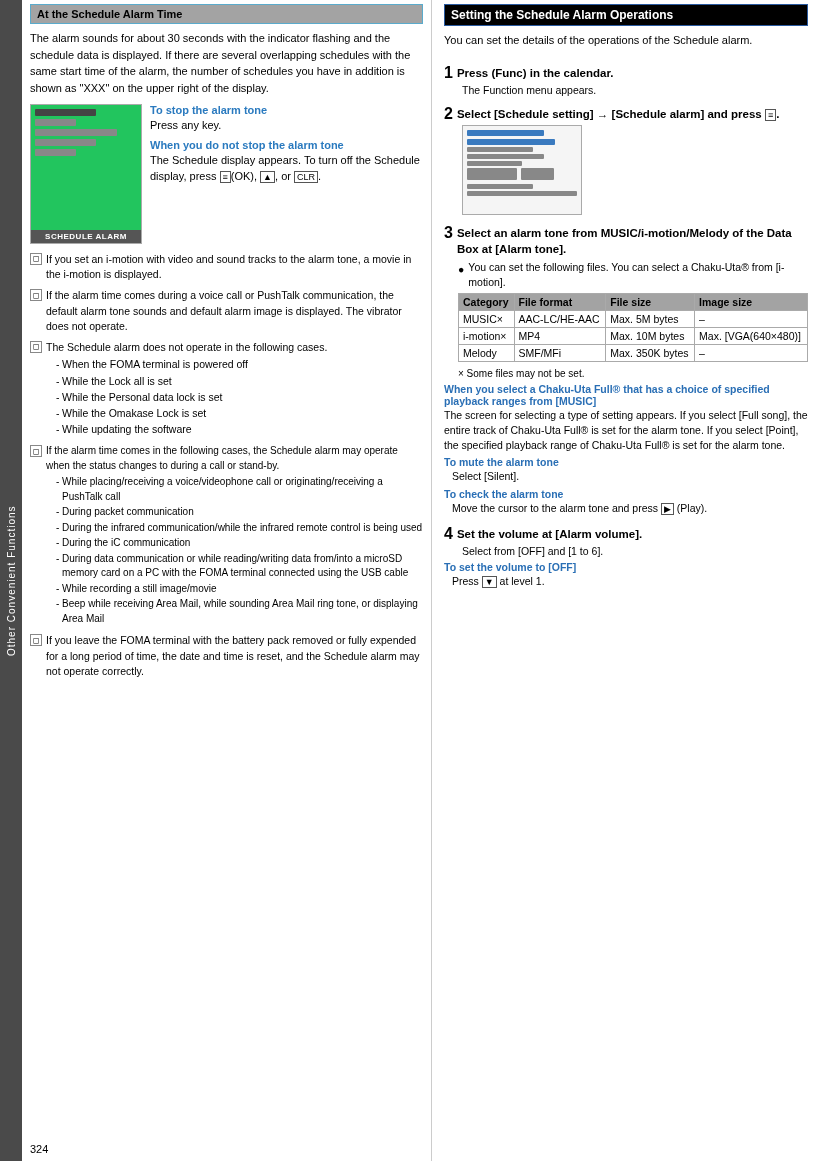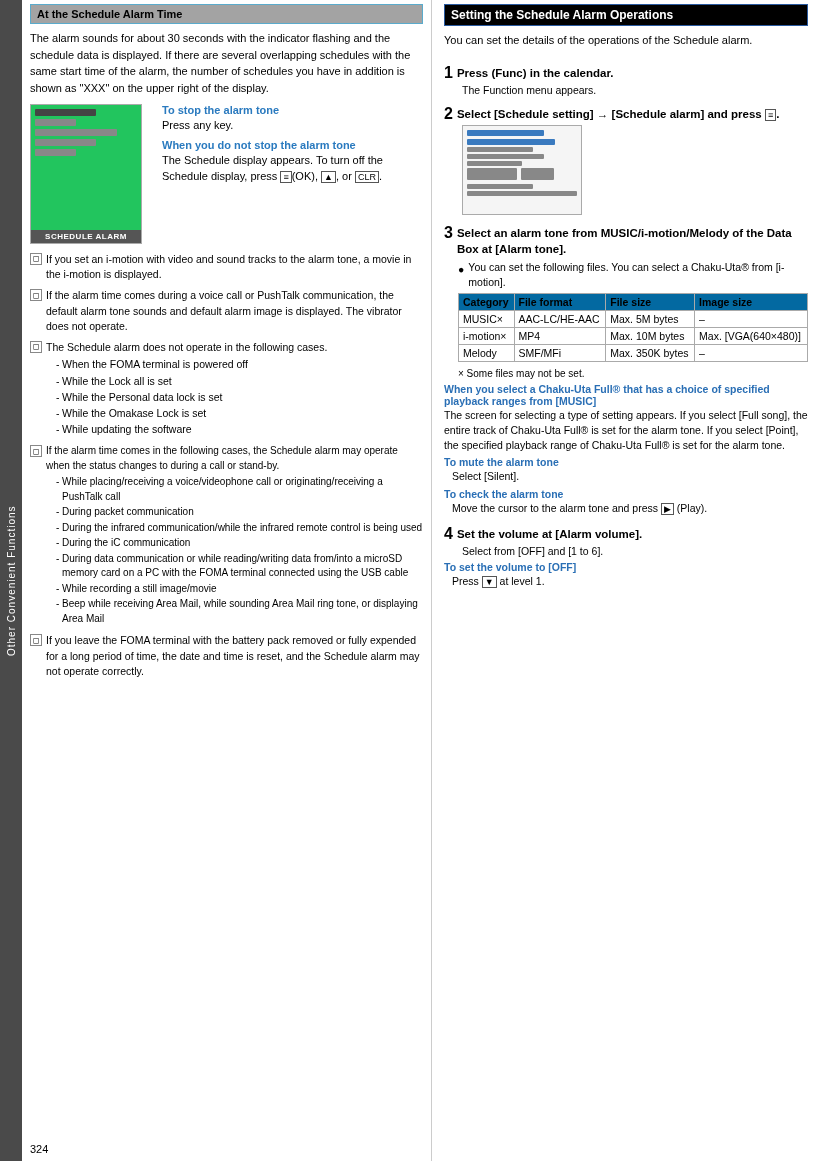--- a/index.html
+++ b/index.html
@@ -109,21 +109,20 @@
       background: #555;
       color: #fff;
       font-size: 8px;
       text-align: center;
       padding: 2px;
       font-weight: bold;
       letter-spacing: 0.5px;
     }
     .side-notes {
       flex: 1;
-      margin-left: 12px;
     }
     .side-note-title {
       color: #2a7abf;
       font-weight: bold;
       font-size: 11px;
       margin-bottom: 2px;
     }
     .side-note-body {
       font-size: 11px;
       line-height: 1.4;
@@ -235,21 +234,21 @@
       font-size: 10.5px;
       width: 100%;
     }
     table.file-table th, table.file-table td {
       border: 1px solid #aaa;
       padding: 2px 4px;
       text-align: left;
       vertical-align: middle;
     }
     table.file-table th {
-      background: #0369a1;
+      background: #a3a3a3;
       font-weight: bold;
     }
     .footnote {
       font-size: 10px;
       margin-left: 14px;
       margin-bottom: 4px;
       color: #000;
     }
     .sub-section-title {
       color: #2a6fb5;

